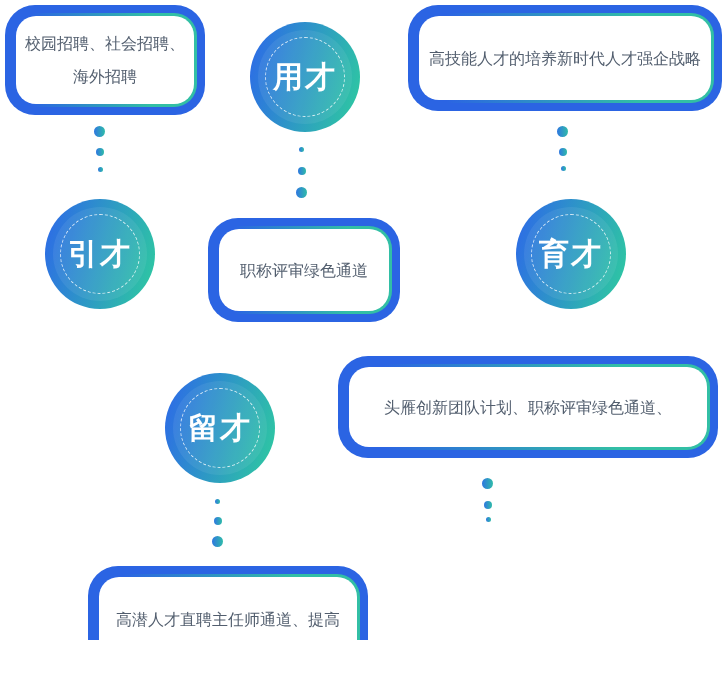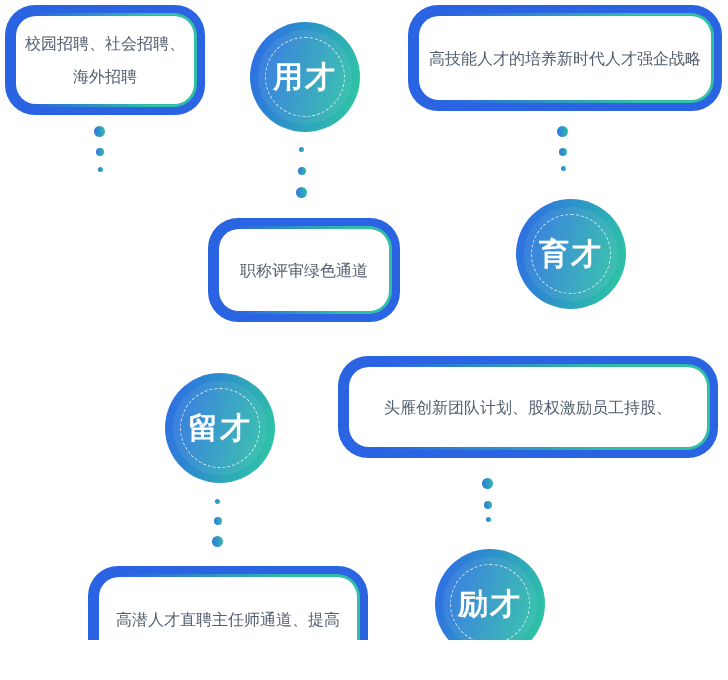--- a/index.html
+++ b/index.html
@@ -118,58 +118,58 @@
   <div class="dot dot-sm" style="left:98px; top:167px;"></div>
 
   <div class="dot dot-sm" style="left:299px; top:147px;"></div>
   <div class="dot dot-md" style="left:298px; top:167px;"></div>
   <div class="dot dot-lg" style="left:296px; top:187px;"></div>
 
   <div class="dot dot-lg" style="left:557px; top:126px;"></div>
   <div class="dot dot-md" style="left:559px; top:148px;"></div>
   <div class="dot dot-sm" style="left:561px; top:166px;"></div>
 
+  <div class="node" style="left:45px; top:199px;">
+    <span class="node-label">引才</span>
+  </div>
 
   <div class="box" style="left:208px; top:218px; width:192px; height:104px;">
     <div class="box-stroke">
       <div class="box-core">
         <div class="box-line">职称评审绿色通道</div>
       </div>
     </div>
   </div>
 
   <div class="node" style="left:516px; top:199px;">
     <span class="node-label">育才</span>
   </div>
 
   <div class="node" style="left:165px; top:373px;">
     <span class="node-label">留才</span>
   </div>
 
   <div class="box" style="left:338px; top:356px; width:380px; height:102px;">
     <div class="box-stroke">
       <div class="box-core">
-        <div class="box-line">头雁创新团队计划、股权激励员工持股、</div>
+        <div class="box-line">头雁创新团队计划、职称评审绿色通道、</div>
       </div>
     </div>
   </div>
 
   <div class="dot dot-sm" style="left:215px; top:499px;"></div>
   <div class="dot dot-md" style="left:214px; top:517px;"></div>
   <div class="dot dot-lg" style="left:212px; top:536px;"></div>
 
   <div class="dot dot-lg" style="left:482px; top:478px;"></div>
   <div class="dot dot-md" style="left:484px; top:501px;"></div>
   <div class="dot dot-sm" style="left:486px; top:517px;"></div>
 
   <div class="box" style="left:88px; top:566px; width:280px; height:106px;">
     <div class="box-stroke">
       <div class="box-core">
         <div class="box-line">高潜人才直聘主任师通道、提高</div>
       </div>
     </div>
   </div>
 
-  <div class="node" style="left:435px; top:549px;">
-    <span class="node-label">励才</span>
-  </div>
 
 </div>
 
 </body></html>

